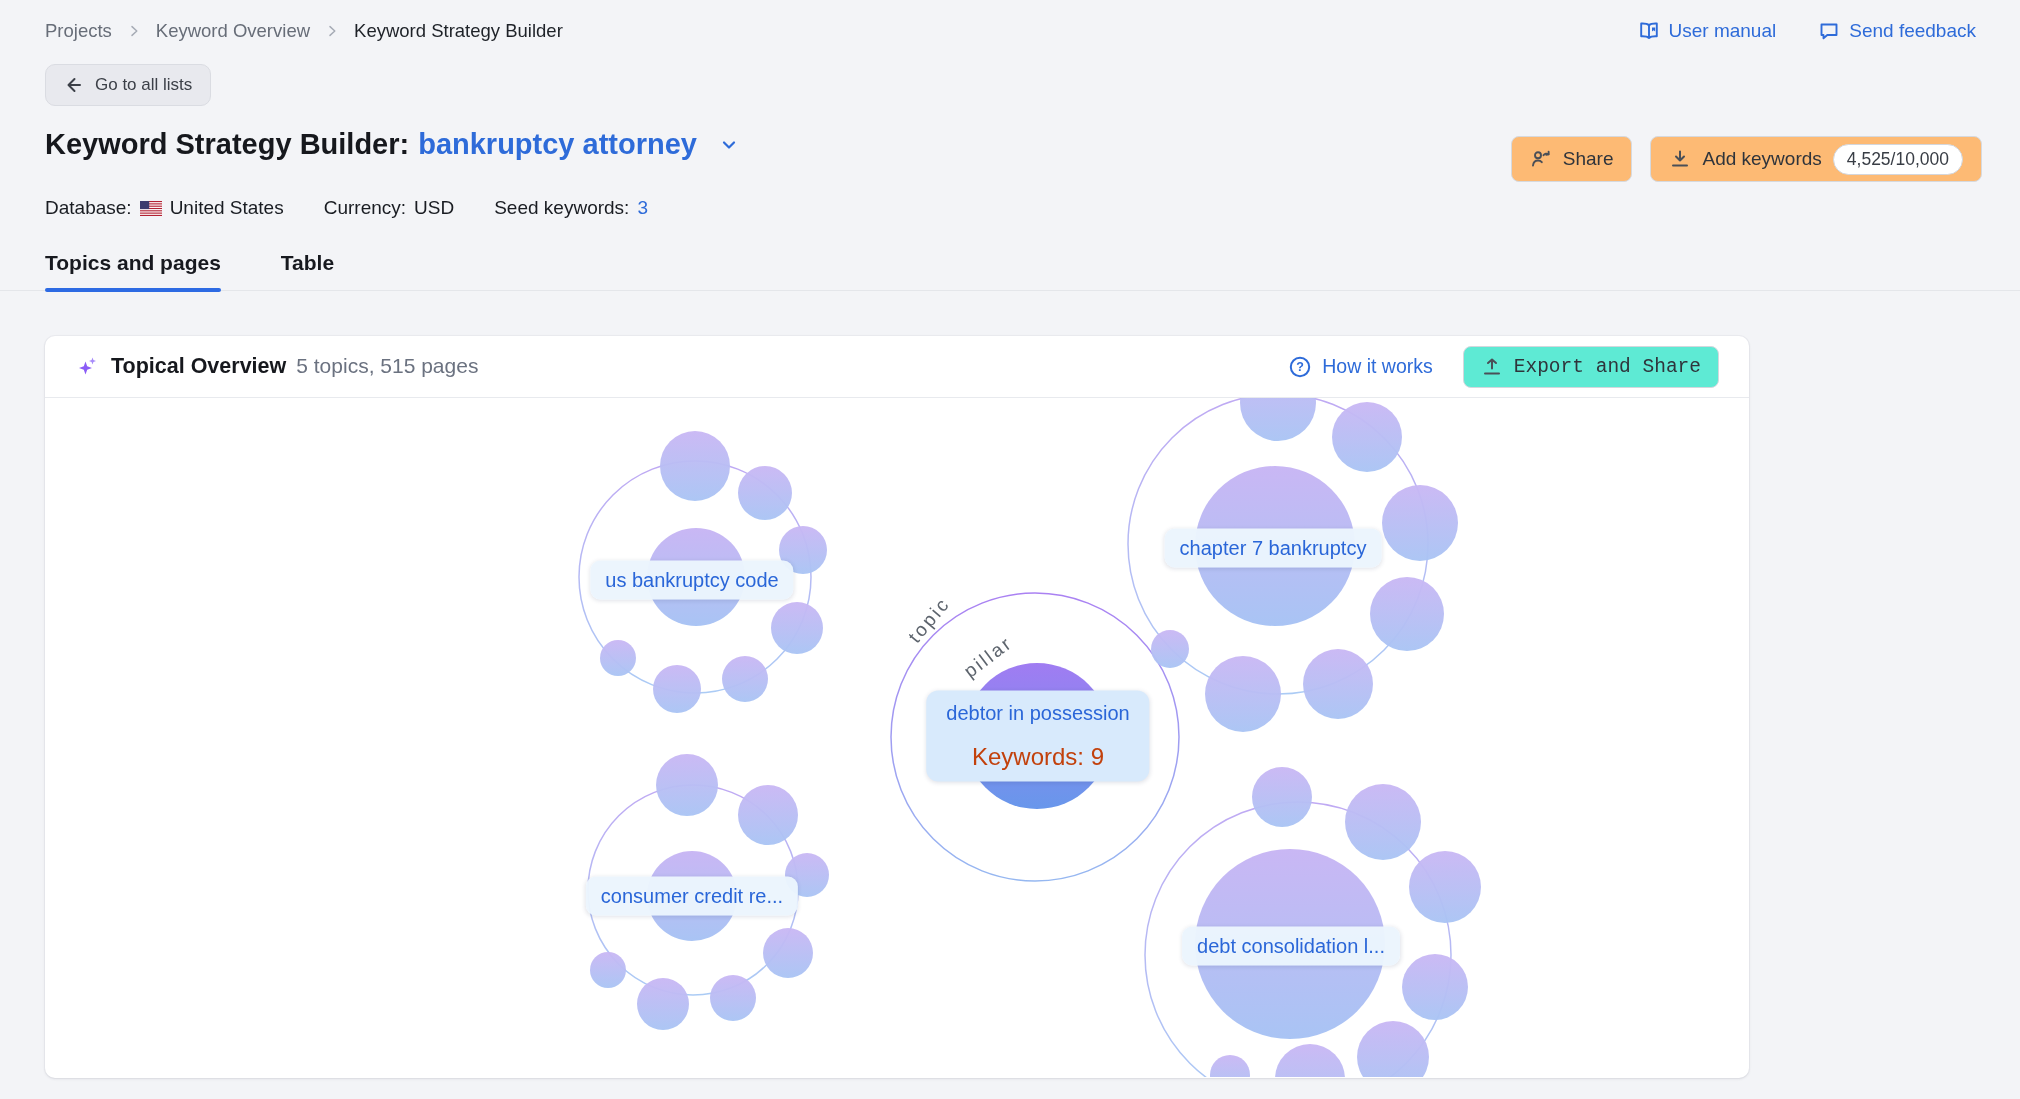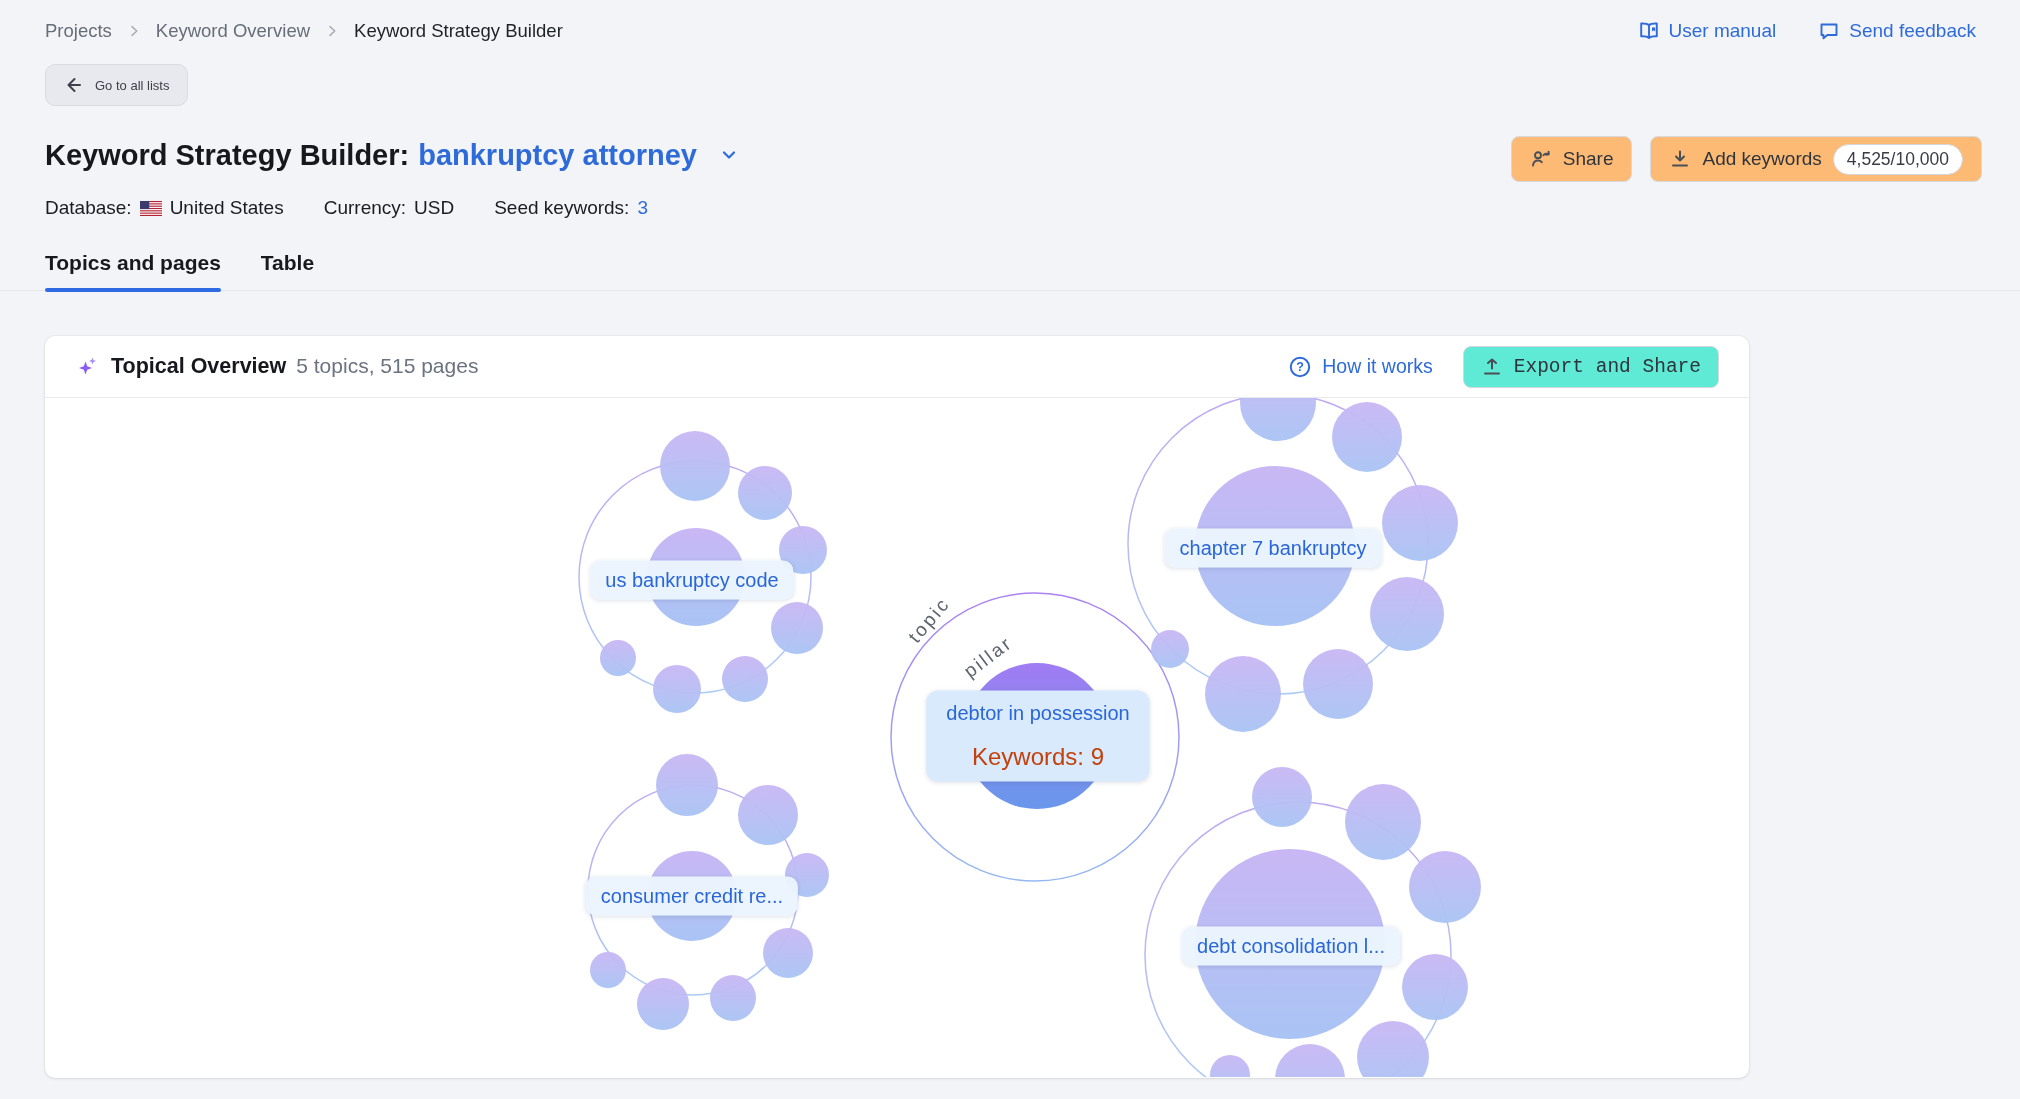--- a/index.html
+++ b/index.html
@@ -27,27 +27,27 @@
     display: inline-flex; align-items: center; gap: 9px;
     color: #2e6bd9; font-size: 19px; cursor: pointer; text-decoration: none;
   }
 
   
   .back-btn {
     margin: 22px 0 0 45px;
     display: inline-flex; align-items: center; gap: 11px;
     background: #e8e9ee; border: 1px solid #dadce2; border-radius: 10px;
     height: 42px; padding: 0 18px;
-    font-size: 13px; font-weight: 500; color: #3c4048; cursor: pointer;
+    font-size: 17px; font-weight: 500; color: #3c4048; cursor: pointer;
     font-family: inherit;
   }
 
   
   .title-row {
-    display: flex; justify-content: space-between; align-items: center;
+    display: flex; justify-content: space-between; align-items: flex-start;
     padding: 22px 38px 0 45px;
   }
   .page-title { font-size: 29px; font-weight: 700; color: #16181d; display: flex; align-items: center; gap: 9px; }
   .page-title .kw { color: #2e6bd9; cursor: pointer; display: inline-flex; align-items: center; gap: 22px; }
   .actions { display: flex; gap: 18px; margin-top: 8px; }
   .btn {
     height: 46px; border-radius: 8px; border: 1px solid #d6d9de; background: #fdba74;
     display: inline-flex; align-items: center; gap: 11px; padding: 0 18px;
     font-size: 19px; font-weight: 500; color: #2f343b; cursor: pointer; font-family: inherit;
   }
@@ -55,21 +55,21 @@
     background: #fff; border: 1px solid #d3d6dc; border-radius: 16px;
     padding: 4px 13px; font-size: 17.5px; font-weight: 400; color: #383d45;
   }
 
   
   .meta-row { padding: 15px 45px 0; display: flex; gap: 40px; font-size: 19px; color: #191c22; align-items: center; }
   .meta-item { display: inline-flex; align-items: center; gap: 8px; }
   .meta-link { color: #2e6bd9; cursor: pointer; }
 
   
-  .tabs { display: flex; gap: 40px; padding: 0 45px; margin-top: 32px; border-bottom: 1px solid #e4e6ea; }
+  .tabs { display: flex; gap: 60px; padding: 0 45px; margin-top: 32px; border-bottom: 1px solid #e4e6ea; }
   .tab { font-size: 21px; font-weight: 700; color: #17191f; padding-bottom: 15px; position: relative; cursor: pointer; }
   .tab.active::after {
     content: ""; position: absolute; left: 0; right: 0; bottom: -2px; height: 4px;
     background: #2d6ae3; border-radius: 3px;
   }
 
   
   .card {
     position: absolute; left: 45px; top: 336px; width: 1704px; height: 742px;
     background: #fff; border-radius: 10px;

